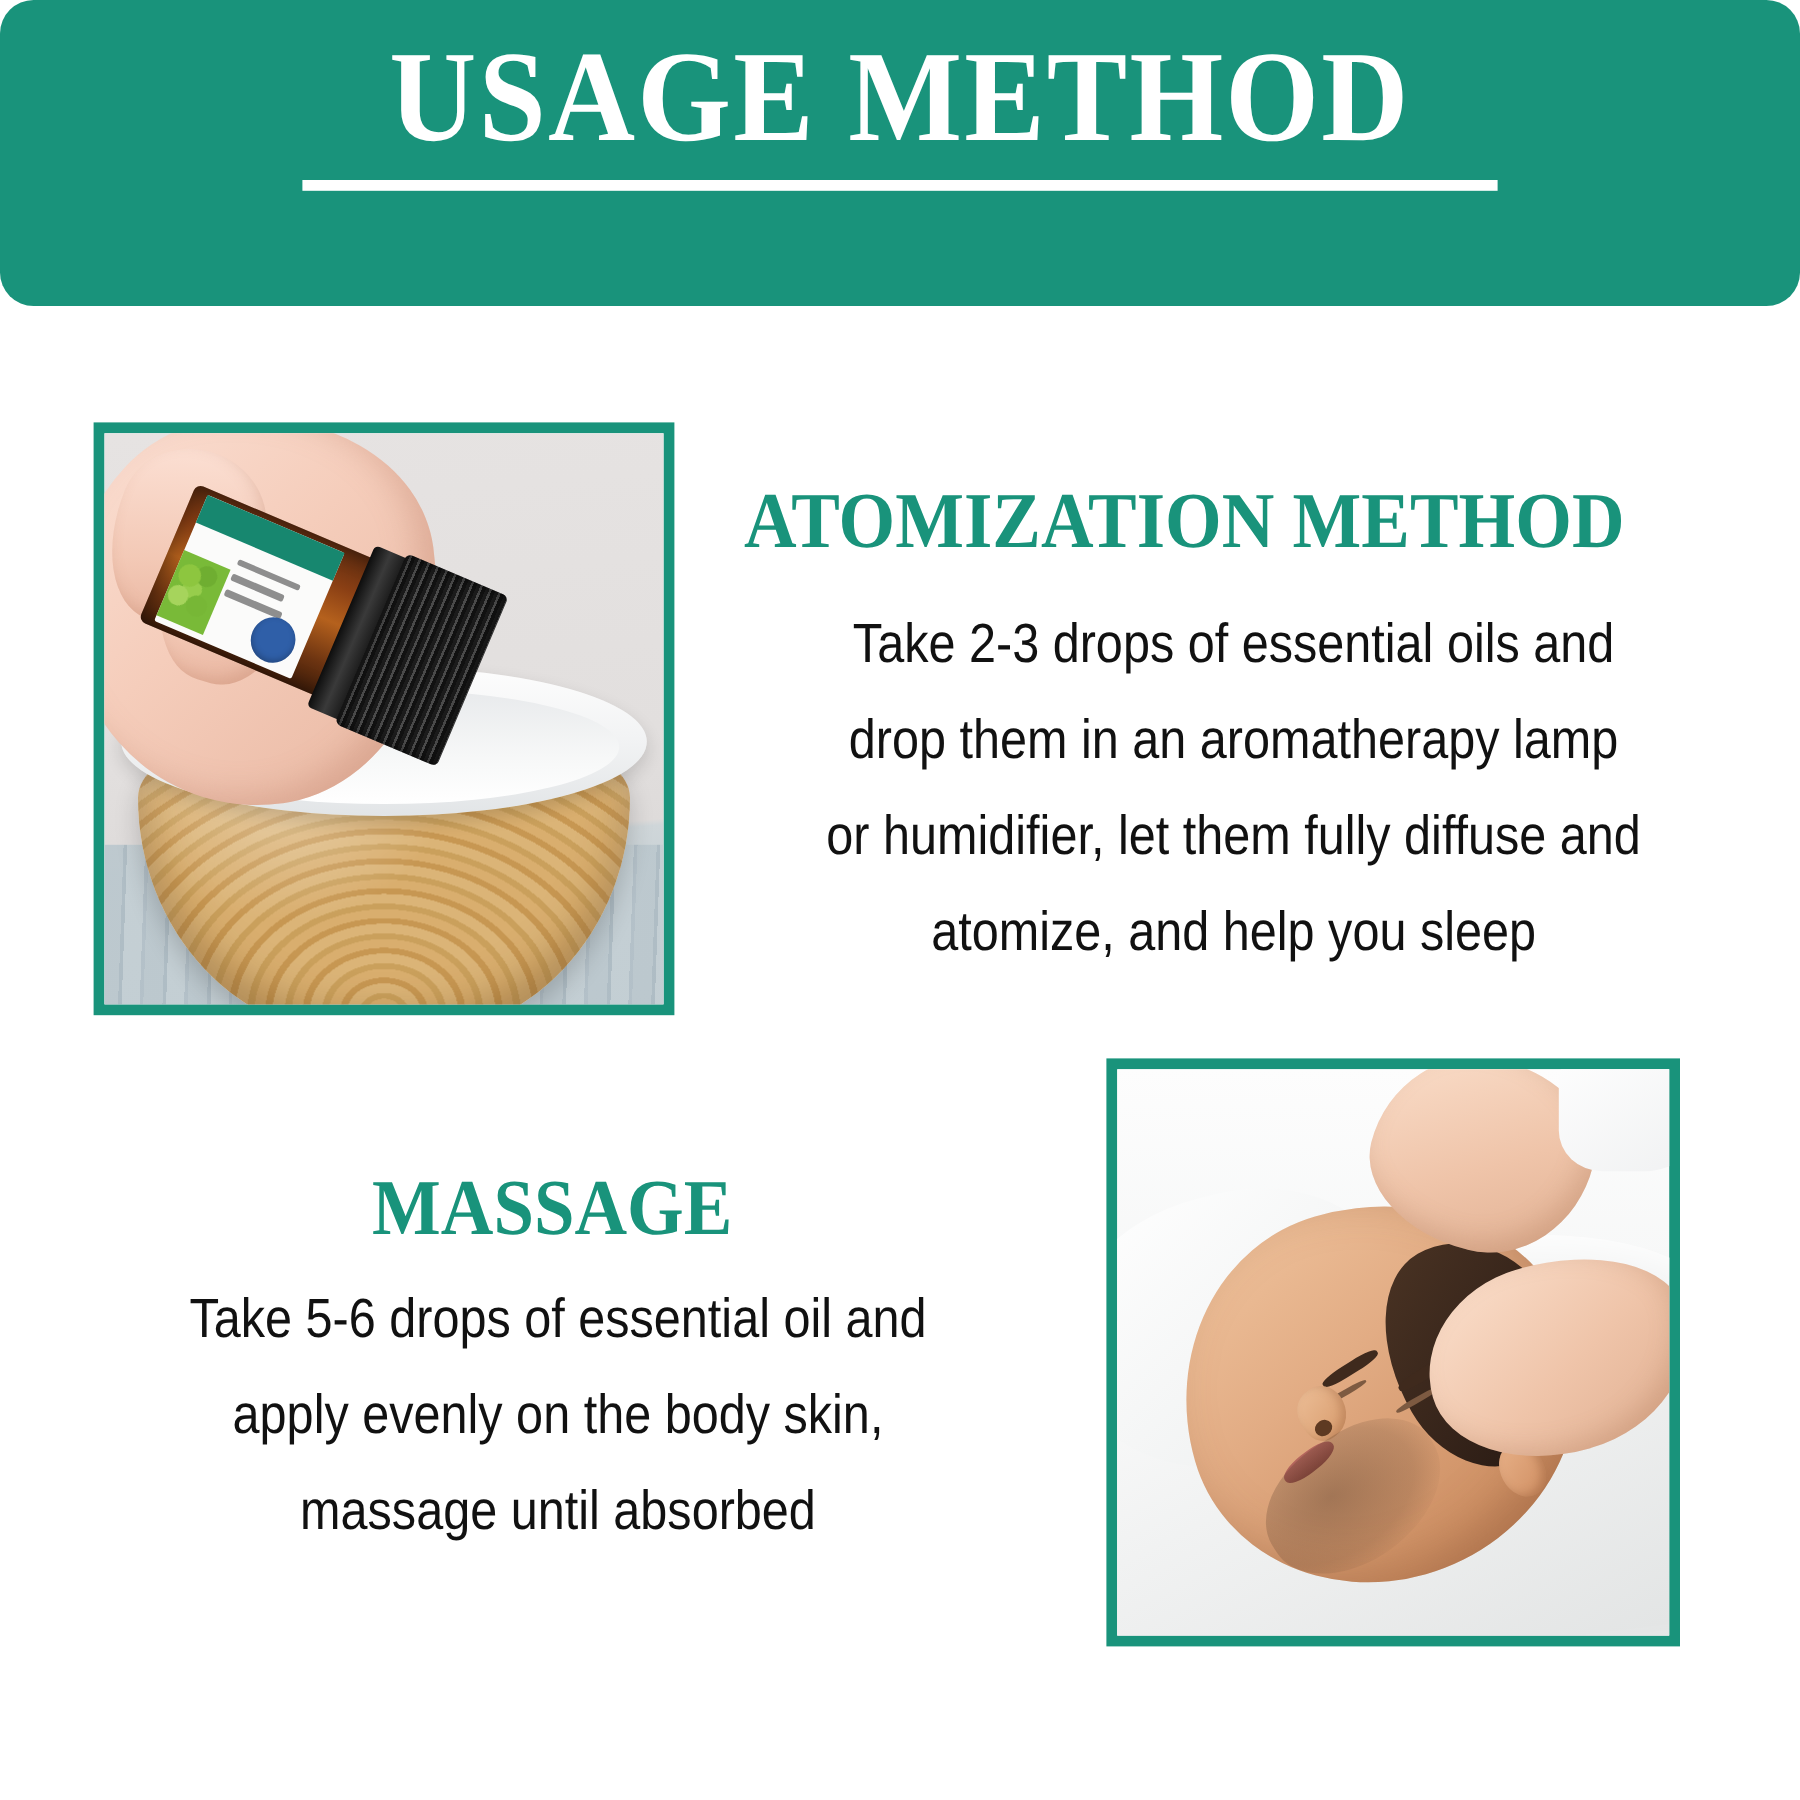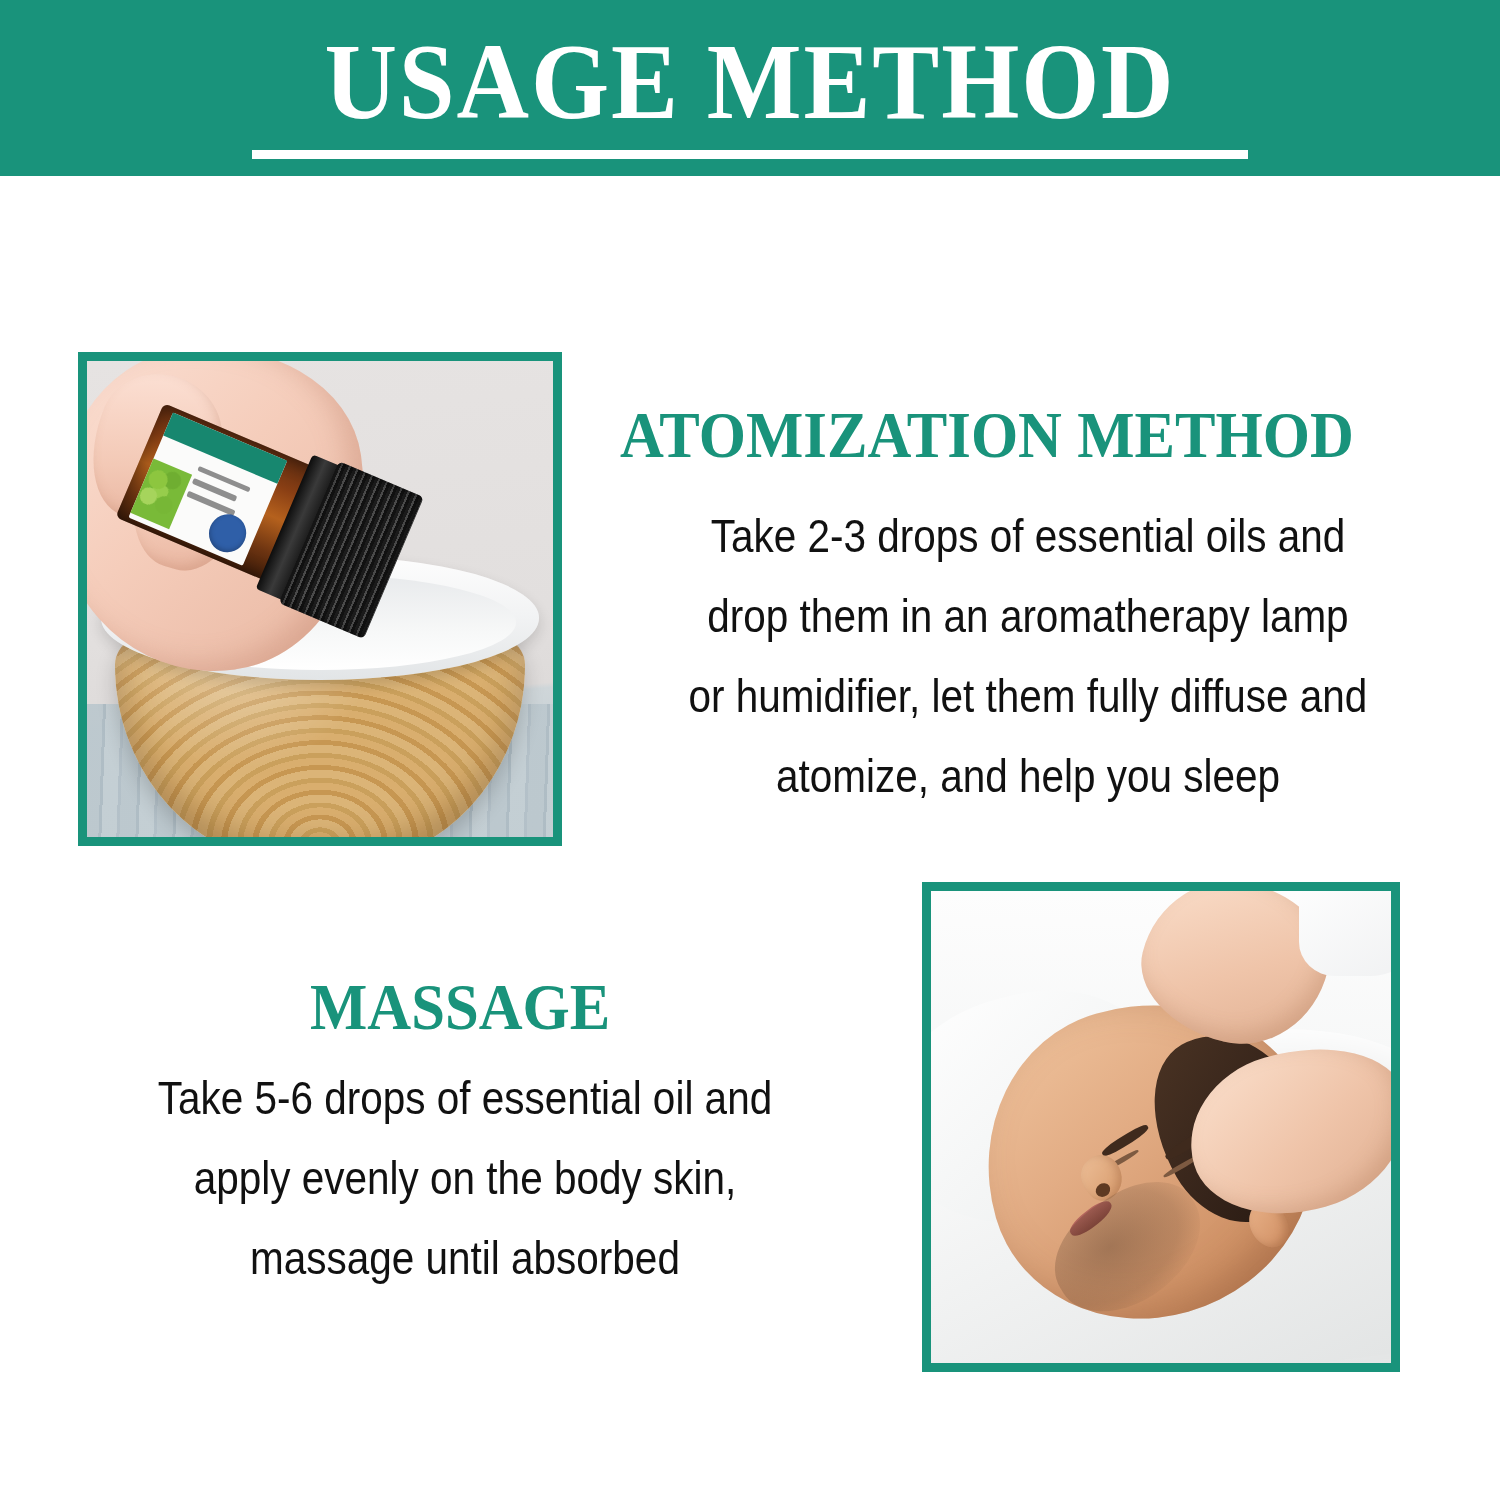--- a/index.html
+++ b/index.html
@@ -14,23 +14,24 @@
     font-family: "Liberation Sans", sans-serif;
     position: relative;
   }
 
   
   .header-banner {
     position: absolute;
     left: 0;
     top: 0;
     width: 1500px;
-    height: 176px;
+    height: 255px;
     background: #19937B;
     overflow: hidden;
+    border-radius: 28px;
   }
   .header-title {
     position: absolute;
     left: 0;
     top: 22px;
     width: 1500px;
     text-align: center;
     color: #ffffff;
     font-family: "Liberation Serif", "DejaVu Serif", serif;
     font-weight: 700;

